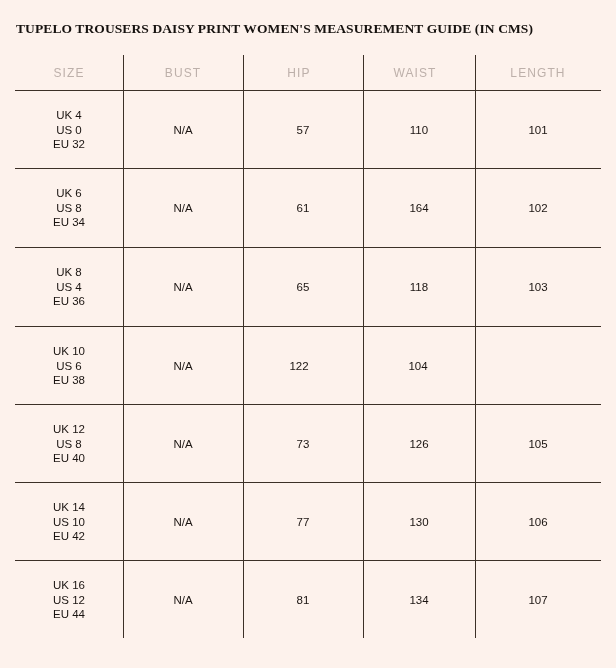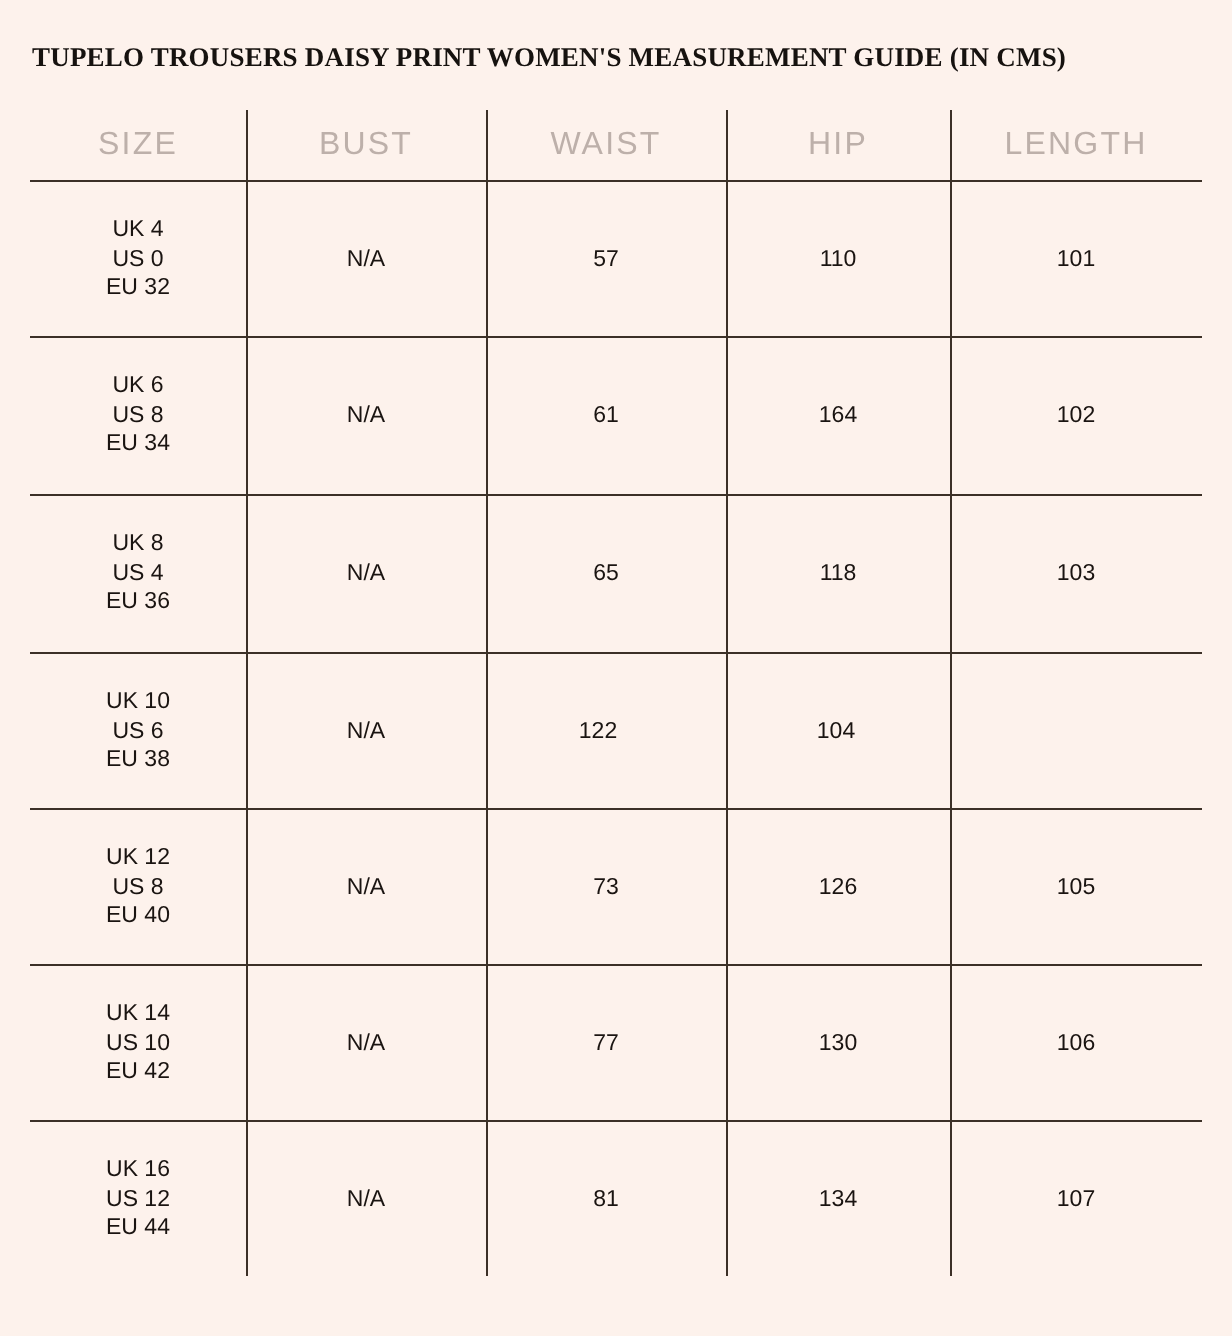--- a/index.html
+++ b/index.html
@@ -61,21 +61,21 @@
     left: 0;
     top: 0;
     width: 586px;
     height: 35px;
     display: flex;
   }
   .hdr-cell {
     display: flex;
     align-items: center;
     justify-content: center;
-    font-size: 16px;
+    font-size: 12px;
     letter-spacing: 1.1px;
     color: #bdb0aa;
     font-family: "Liberation Sans", sans-serif;
   }
 
   
   .data-row {
     position: absolute;
     left: 0;
     width: 586px;
@@ -106,22 +106,22 @@
 
 <div id="page">
 
   <div id="title">TUPELO TROUSERS DAISY PRINT WOMEN'S MEASUREMENT GUIDE (IN CMS)</div>
 
   <div id="table">
 
     <div class="hdr-row">
       <div class="hdr-cell c-size">SIZE</div>
       <div class="hdr-cell c-bust">BUST</div>
+      <div class="hdr-cell c-hip">HIP</div>
       <div class="hdr-cell c-waist">WAIST</div>
-      <div class="hdr-cell c-hip">HIP</div>
       <div class="hdr-cell c-length">LENGTH</div>
     </div>
 
     <div class="hline" style="top:35px"></div>
     <div class="hline" style="top:113px"></div>
     <div class="hline" style="top:192px"></div>
     <div class="hline" style="top:271px"></div>
     <div class="hline" style="top:349px"></div>
     <div class="hline" style="top:427px"></div>
     <div class="hline" style="top:505px"></div>

